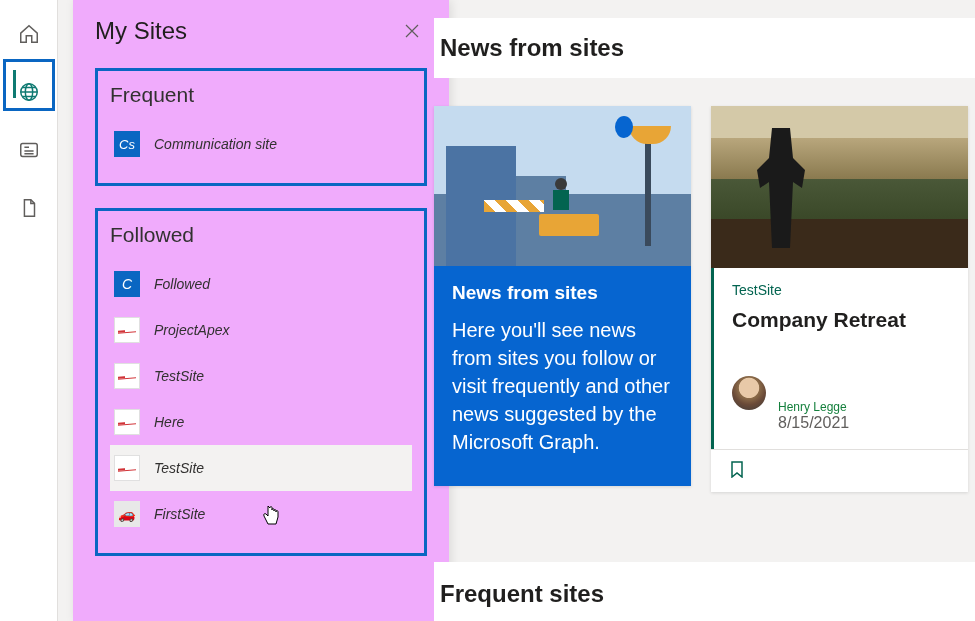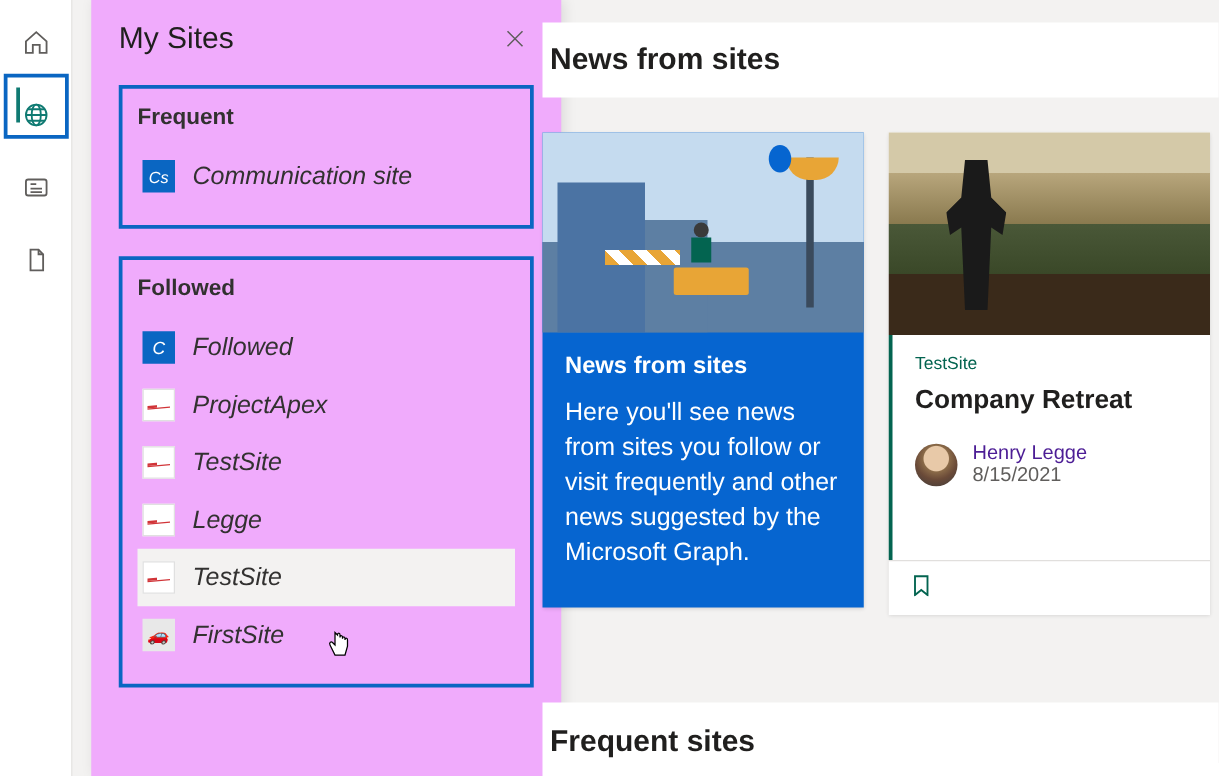--- a/index.html
+++ b/index.html
@@ -79,22 +79,22 @@
       color: #605e5c;
     }
     .close-btn svg { width: 16px; height: 16px; }
 
     .section-box {
       border: 3px solid #0a66c2;
       padding: 12px 12px 16px 12px;
       margin-bottom: 22px;
     }
     .section-title {
-      font-size: 18px;
-      font-weight: 700;
+      font-size: 21px;
+      font-weight: 400;
       color: #323130;
       margin-bottom: 14px;
     }
     .site-list {
       display: flex;
       flex-direction: column;
       font-style: italic;
     }
     .site-item {
       display: flex;
@@ -132,21 +132,21 @@
       transform: skewY(-5deg);
     }
     .icon-car {
       background: #e8e8e8;
       display: flex;
       align-items: center;
       justify-content: center;
       font-size: 14px;
     }
     .site-label {
-      font-size: 20px;
+      font-size: 14px;
       color: #323130;
     }
     .cursor-hand {
       position: absolute;
       left: 188px;
       top: 504px;
       pointer-events: none;
     }
 
     .main-area {
@@ -313,21 +313,21 @@
     .card-author {
       display: flex;
       align-items: center;
       gap: 12px;
     }
     .avatar {
       width: 34px; height: 34px;
       border-radius: 50%;
       background: radial-gradient(circle at 50% 35%, #e8c9a8 0%, #e8c9a8 35%, #8a6a48 38%, #6a4a38 60%, #3a3a3a 100%);
     }
-    .author-name { font-size: 16px; color: #4c1d95; }
+    .author-name { font-size: 12px; color: #15803d; margin-top: 46px; }
     .author-date { font-size: 16px; color: #605e5c; }
     .card-footer {
       border-top: 1px solid #e1dfdd;
       padding: 10px 18px;
       display: flex;
       align-items: center;
     }
     .bookmark-icon { color: #036450; }
     .bookmark-icon svg { width: 16px; height: 18px; }
 
@@ -405,21 +405,21 @@
       <div class="site-item">
         <div class="site-icon icon-chart"></div>
         <div class="site-label">ProjectApex</div>
       </div>
       <div class="site-item">
         <div class="site-icon icon-chart"></div>
         <div class="site-label">TestSite</div>
       </div>
       <div class="site-item">
         <div class="site-icon icon-chart"></div>
-        <div class="site-label">Legge</div>
+        <div class="site-label">Here</div>
       </div>
       <div class="site-item hovered">
         <div class="site-icon icon-chart"></div>
         <div class="site-label">TestSite</div>
       </div>
       <div class="site-item">
         <div class="site-icon icon-car">🚗</div>
         <div class="site-label">FirstSite</div>
       </div>
     </div>

